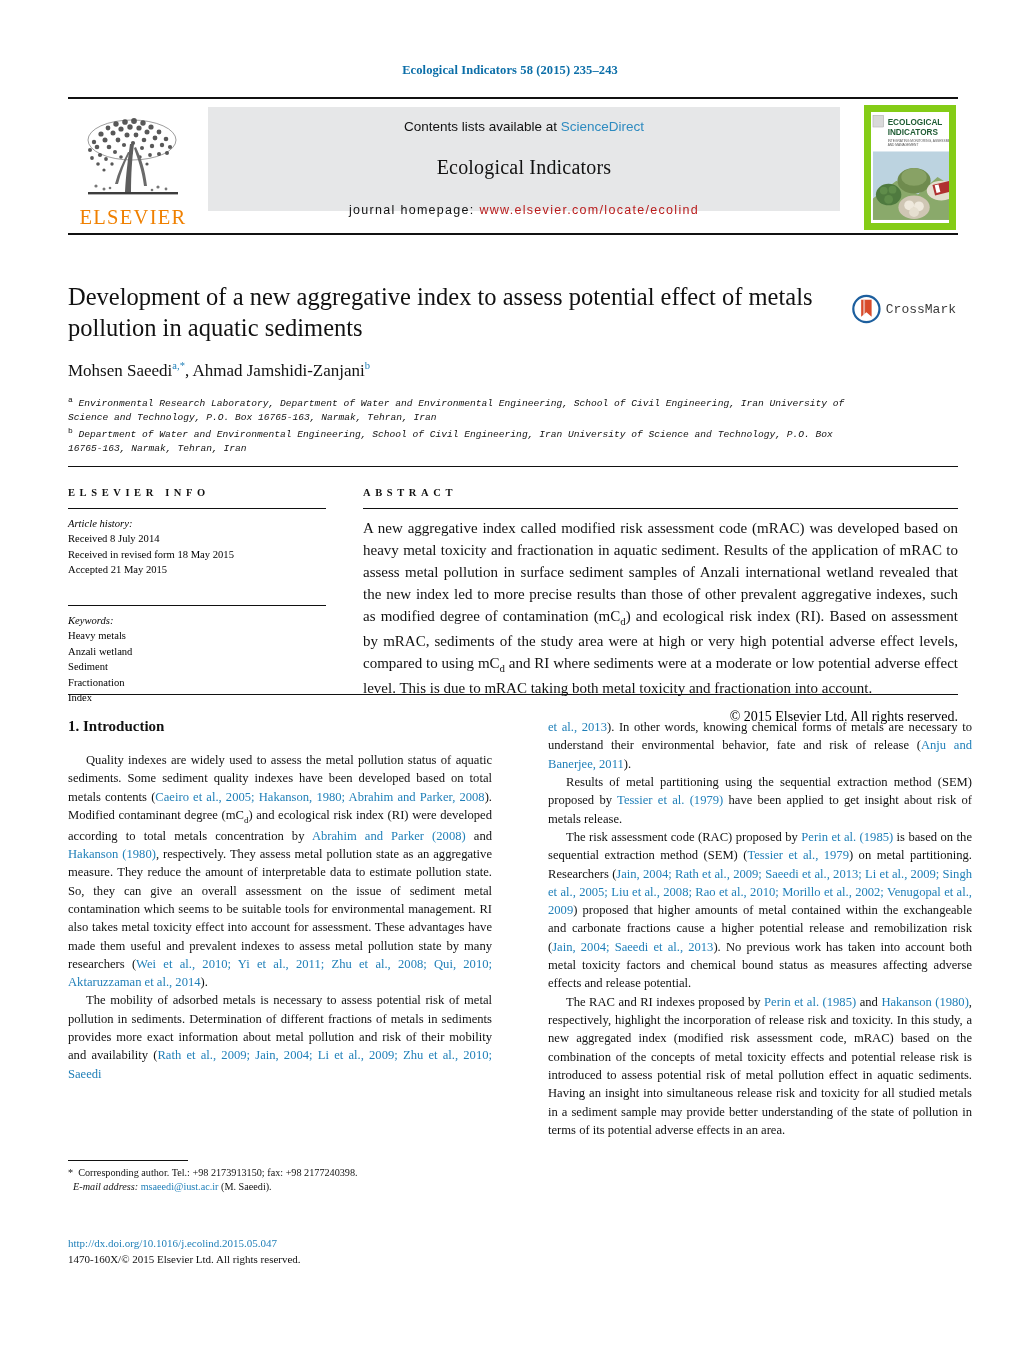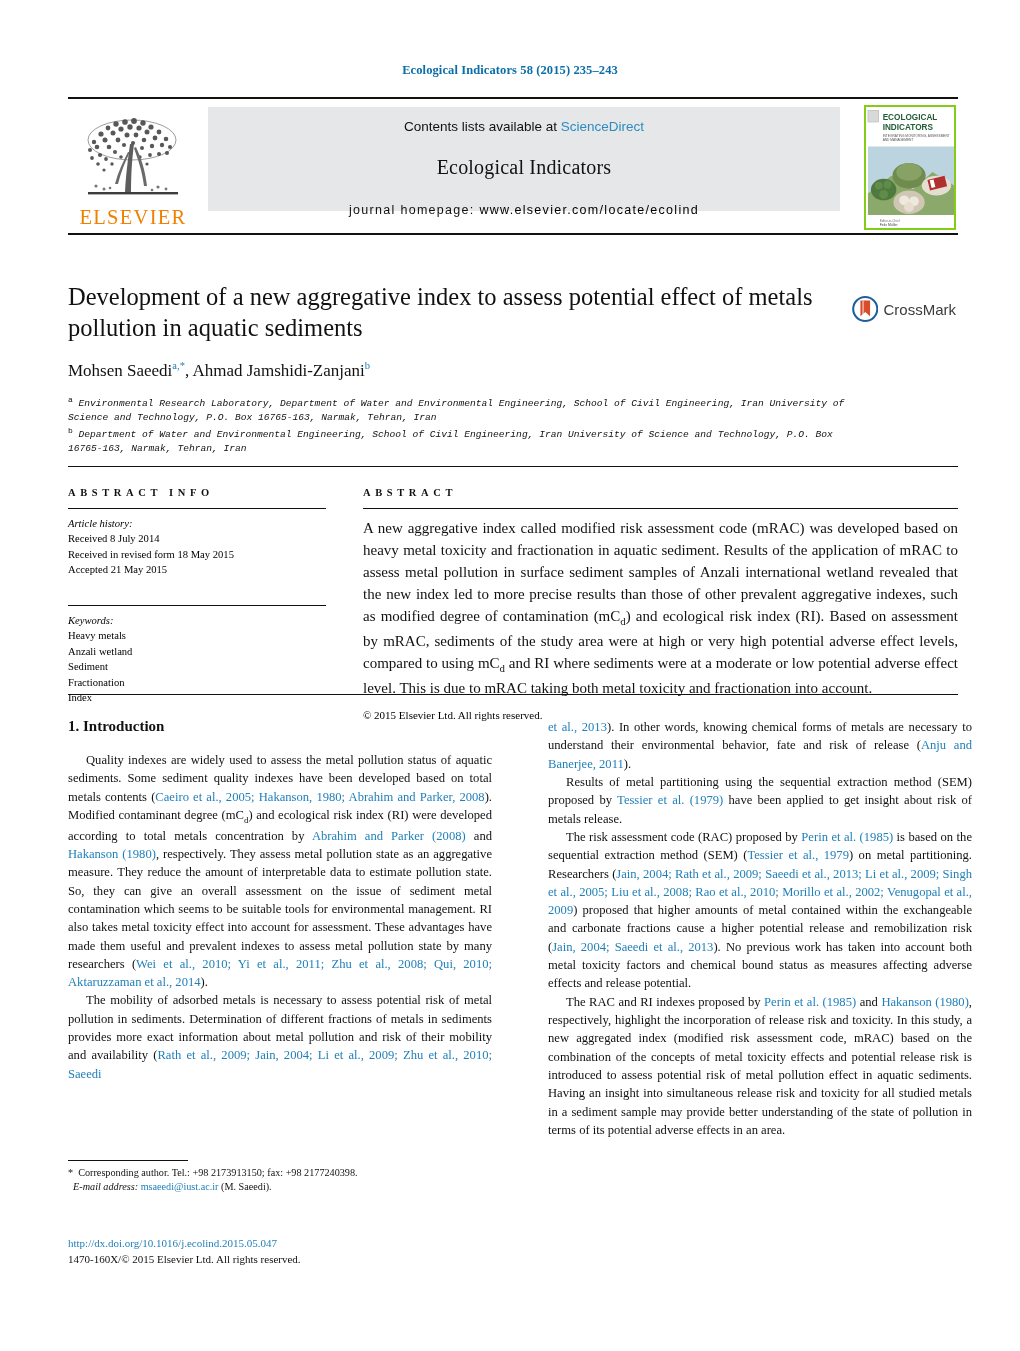--- a/index.html
+++ b/index.html
@@ -72,49 +72,49 @@
     color: #111;
     letter-spacing: .2px;
   }
   .homepage {
     margin-top: 24px;
     font-size: 12.5px;
     font-family: "Liberation Sans", sans-serif;
     letter-spacing: 1.3px;
     color: #111;
   }
-  .homepage .url { color: #000000; }
+  .homepage .url { color: #b91c1c; }
 
   .cover-thumb {
     position: absolute;
     right: 2px; top: 6px;
     width: 92px; height: 125px;
-    border: 2px solid #84cc16;
+    border: 7px solid #84cc16;
     background: #fff;
     overflow: hidden;
   }
 
   
   .title-block { position: absolute; top: 282px; left: 68px; width: 890px; }
   .paper-title {
     font-size: 24.5px;
     line-height: 1.26;
     color: #111;
     width: 770px;
     font-weight: normal;
     margin: 0;
   }
   .crossmark {
     position: absolute; right: 2px; top: 2px;
     width: 104px; height: 50px;
     display: flex; align-items: center; gap: 5px;
   }
   .crossmark-label {
-    font-family: Liberation Sans, sans-serif;
-    font-size: 15px;
+    font-family: Liberation Mono, monospace;
+    font-size: 13px;
     color: #3b3b3b;
   }
   .authors {
     margin-top: 16px;
     font-size: 17px;
     color: #111;
   }
   .authors sup { color: #1f7fb8; font-size: 10.5px; }
   .affil {
     margin-top: 14px;
@@ -150,21 +150,22 @@
 
   .abs-text {
     font-size: 15px;
     line-height: 1.47;
     text-align: justify;
     margin-top: 8px;
     color: #111;
   }
   .abs-copy {
     margin-top: 10px;
-    font-size: 11px;
+    font-size: 14px;
+    text-align: right;
   }
 
   .rule-bottom {
     position: absolute; left: 68px; top: 694px;
     width: 890px; border-top: 1px solid #111;
   }
 
   
   .col-left  { position: absolute; left: 68px;  top: 718px; width: 424px; }
   .col-right { position: absolute; left: 548px; top: 718px; width: 424px; }
@@ -338,21 +339,21 @@
 
     <div class="affil">
       <p><sup>a</sup> <span>Environmental Research Laboratory, Department of Water and Environmental Engineering, School of Civil Engineering, Iran University of Science and Technology, P.O. Box 16765-163, Narmak, Tehran, Iran</span></p>
       <p><sup>b</sup> <span>Department of Water and Environmental Engineering, School of Civil Engineering, Iran University of Science and Technology, P.O. Box 16765-163, Narmak, Tehran, Iran</span></p>
     </div>
   </div>
 
   <div class="rule-top"></div>
 
   <div class="info-col">
-    <div class="sec-label">ABSTRACT INFO</div>
+    <div class="sec-label">ELSEVIER INFO</div>
     <div class="thin-rule"></div>
     <div class="info-body">
       <div class="ital">Article history:</div>
       <div>Received 8 July 2014</div>
       <div>Received in revised form 18 May 2015</div>
       <div>Accepted 21 May 2015</div>
     </div>
     <div class="kw-block">
       <div class="thin-rule"></div>
       <div class="info-body">

